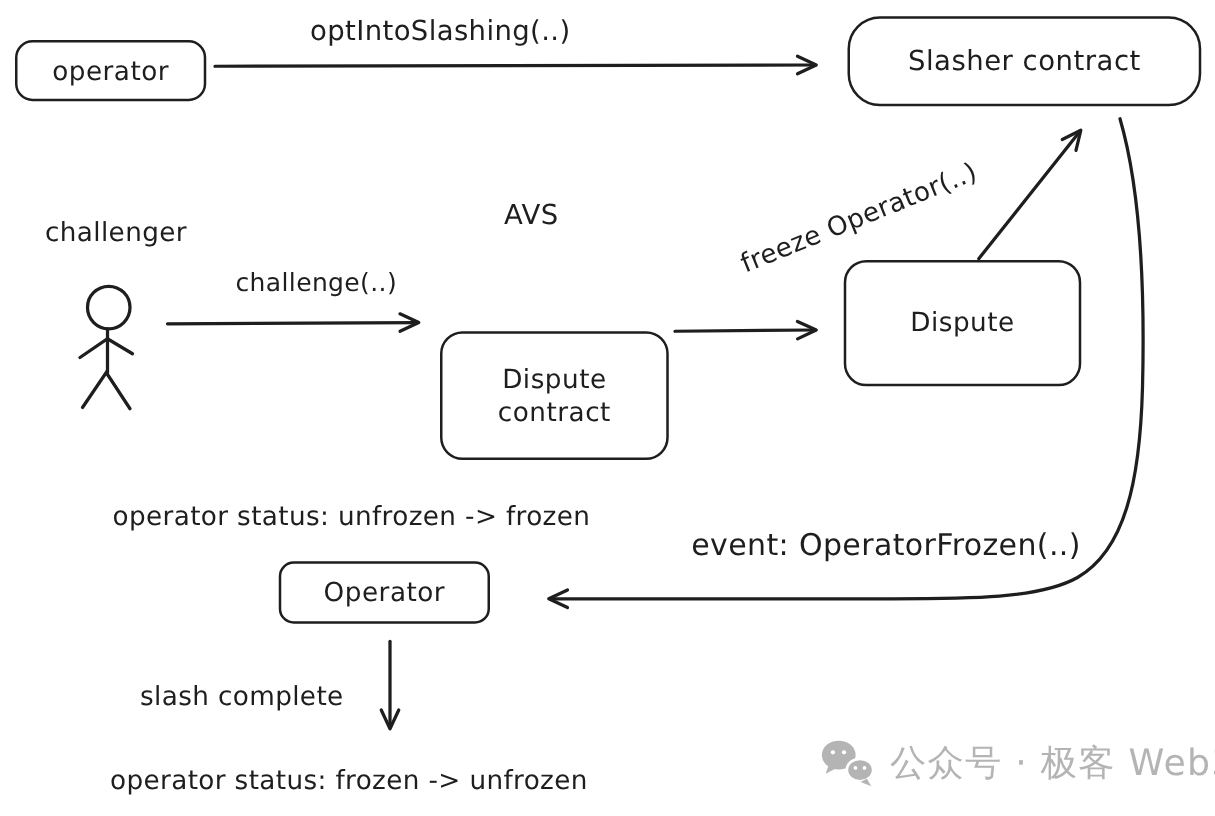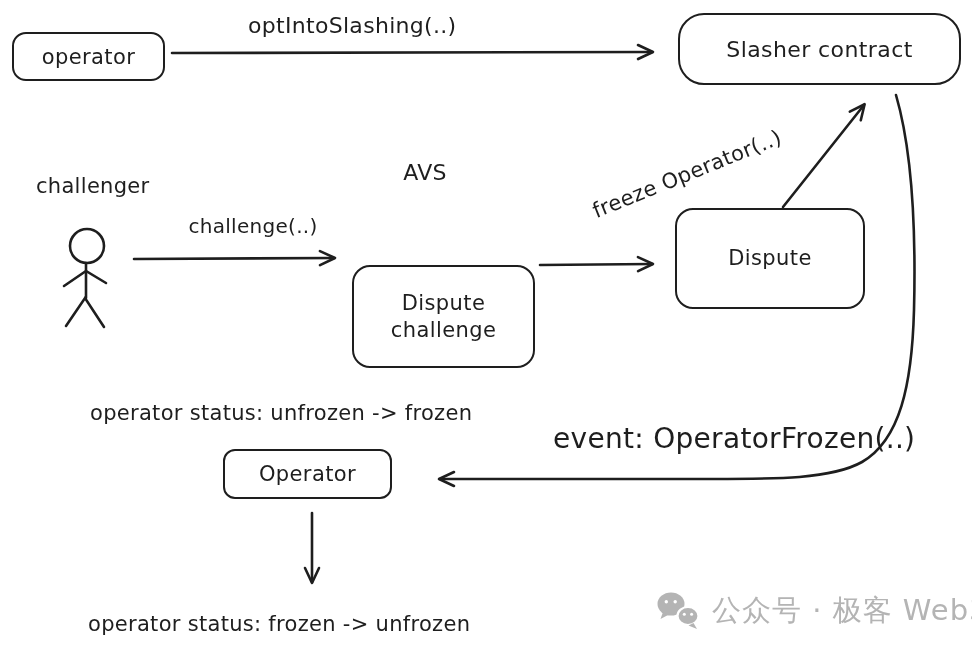--- a/index.html
+++ b/index.html
@@ -31,21 +31,21 @@
   #slasher-box    { left: 678px; top: 13px;  width: 283px; height: 72px;  border-radius: 26px; font-size: 22px; }
   #dispute-box    { left: 352px; top: 217px; width: 183px; height: 103px; border-radius: 18px; font-size: 21px; line-height: 27px; margin-top: 48px; }
   #service-box    { left: 675px; top: 208px; width: 190px; height: 101px; border-radius: 18px; font-size: 21px; line-height: 29px; }
   #operator2-box  { left: 223px; top: 449px; width: 169px; height: 50px;  border-radius: 12px; font-size: 21px; }
   #opt-label        { left: 248px; top: 13px;  width: 300px; text-align: left; font-size: 22px; }
   #challenger-label { left: 36px;  top: 174px; font-size: 21px; }
   #challenge-label  { left: 158px; top: 214px; width: 190px; text-align: center; font-size: 20px; }
   #avs-label        { left: 385px; top: 160px; width: 80px;  text-align: center; font-size: 22px; }
   #freeze-label     { left: 556px; top: 162px; width: 262px; text-align: center; font-size: 21px;
                       transform: rotate(-22deg); transform-origin: center center; }
-  #event-label      { left: 553px; top: 422px; font-size: 28px; }
+  #event-label      { left: 553px; top: 422px; font-size: 24px; }
   #status1-label    { left: 90px;  top: 401px; font-size: 21px; }
   #slash-label      { left: 112px; top: 545px; font-size: 21px; }
   #status2-label    { left: 88px;  top: 612px; font-size: 21px; text-align: right; }
   #watermark {
     position: absolute; left: 656px; top: 590px;
     display: flex; align-items: center; gap: 10px;
     color: #b4b4b4;
   }
   #watermark .wm-text { font-size: 29px; letter-spacing: 1px; white-space: nowrap; }
 </style>
@@ -80,41 +80,42 @@
     <span class="lbl">operator</span>
   </div>
 
   <div class="node" id="slasher-box">
     <span class="lbl">Slasher contract</span>
   </div>
 
   <div class="node" id="dispute-box">
     <span class="lbl center">
       <span class="line">Dispute</span>
-      <span class="line">challenge</span>
+      <span class="line">contract</span>
     </span>
   </div>
 
   <div class="node" id="service-box">
     <span class="lbl center">
       <span class="line">Dispute</span>
     </span>
   </div>
 
   <div class="node" id="operator2-box">
     <span class="lbl">Operator</span>
   </div>
 
   <div class="tag" id="opt-label">optIntoSlashing(..)</div>
   <div class="tag" id="challenger-label">challenger</div>
   <div class="tag" id="challenge-label">challenge(..)</div>
   <div class="tag" id="avs-label">AVS</div>
   <div class="tag" id="freeze-label">freeze Operator(..)</div>
   <div class="tag" id="event-label">event: OperatorFrozen(..)</div>
   <div class="tag" id="status1-label">operator status: unfrozen -&gt; frozen</div>
+  <div class="tag" id="slash-label">slash complete</div>
   <div class="tag" id="status2-label">operator status: frozen -&gt; unfrozen</div>
 
   <div id="watermark">
     <svg width="46" height="42" viewBox="0 0 46 42">
       <g fill="#b4b4b4">
         <ellipse cx="15" cy="14" rx="13.5" ry="11.5"></ellipse>
         <path d="M7 22 L4.5 29 L13 24.5 Z"></path>
         <ellipse cx="32" cy="26" rx="10.5" ry="9" stroke="#ffffff" stroke-width="2.2"></ellipse>
         <path d="M37.5 33 L41 39 L32.5 35.5 Z"></path>
       </g>

